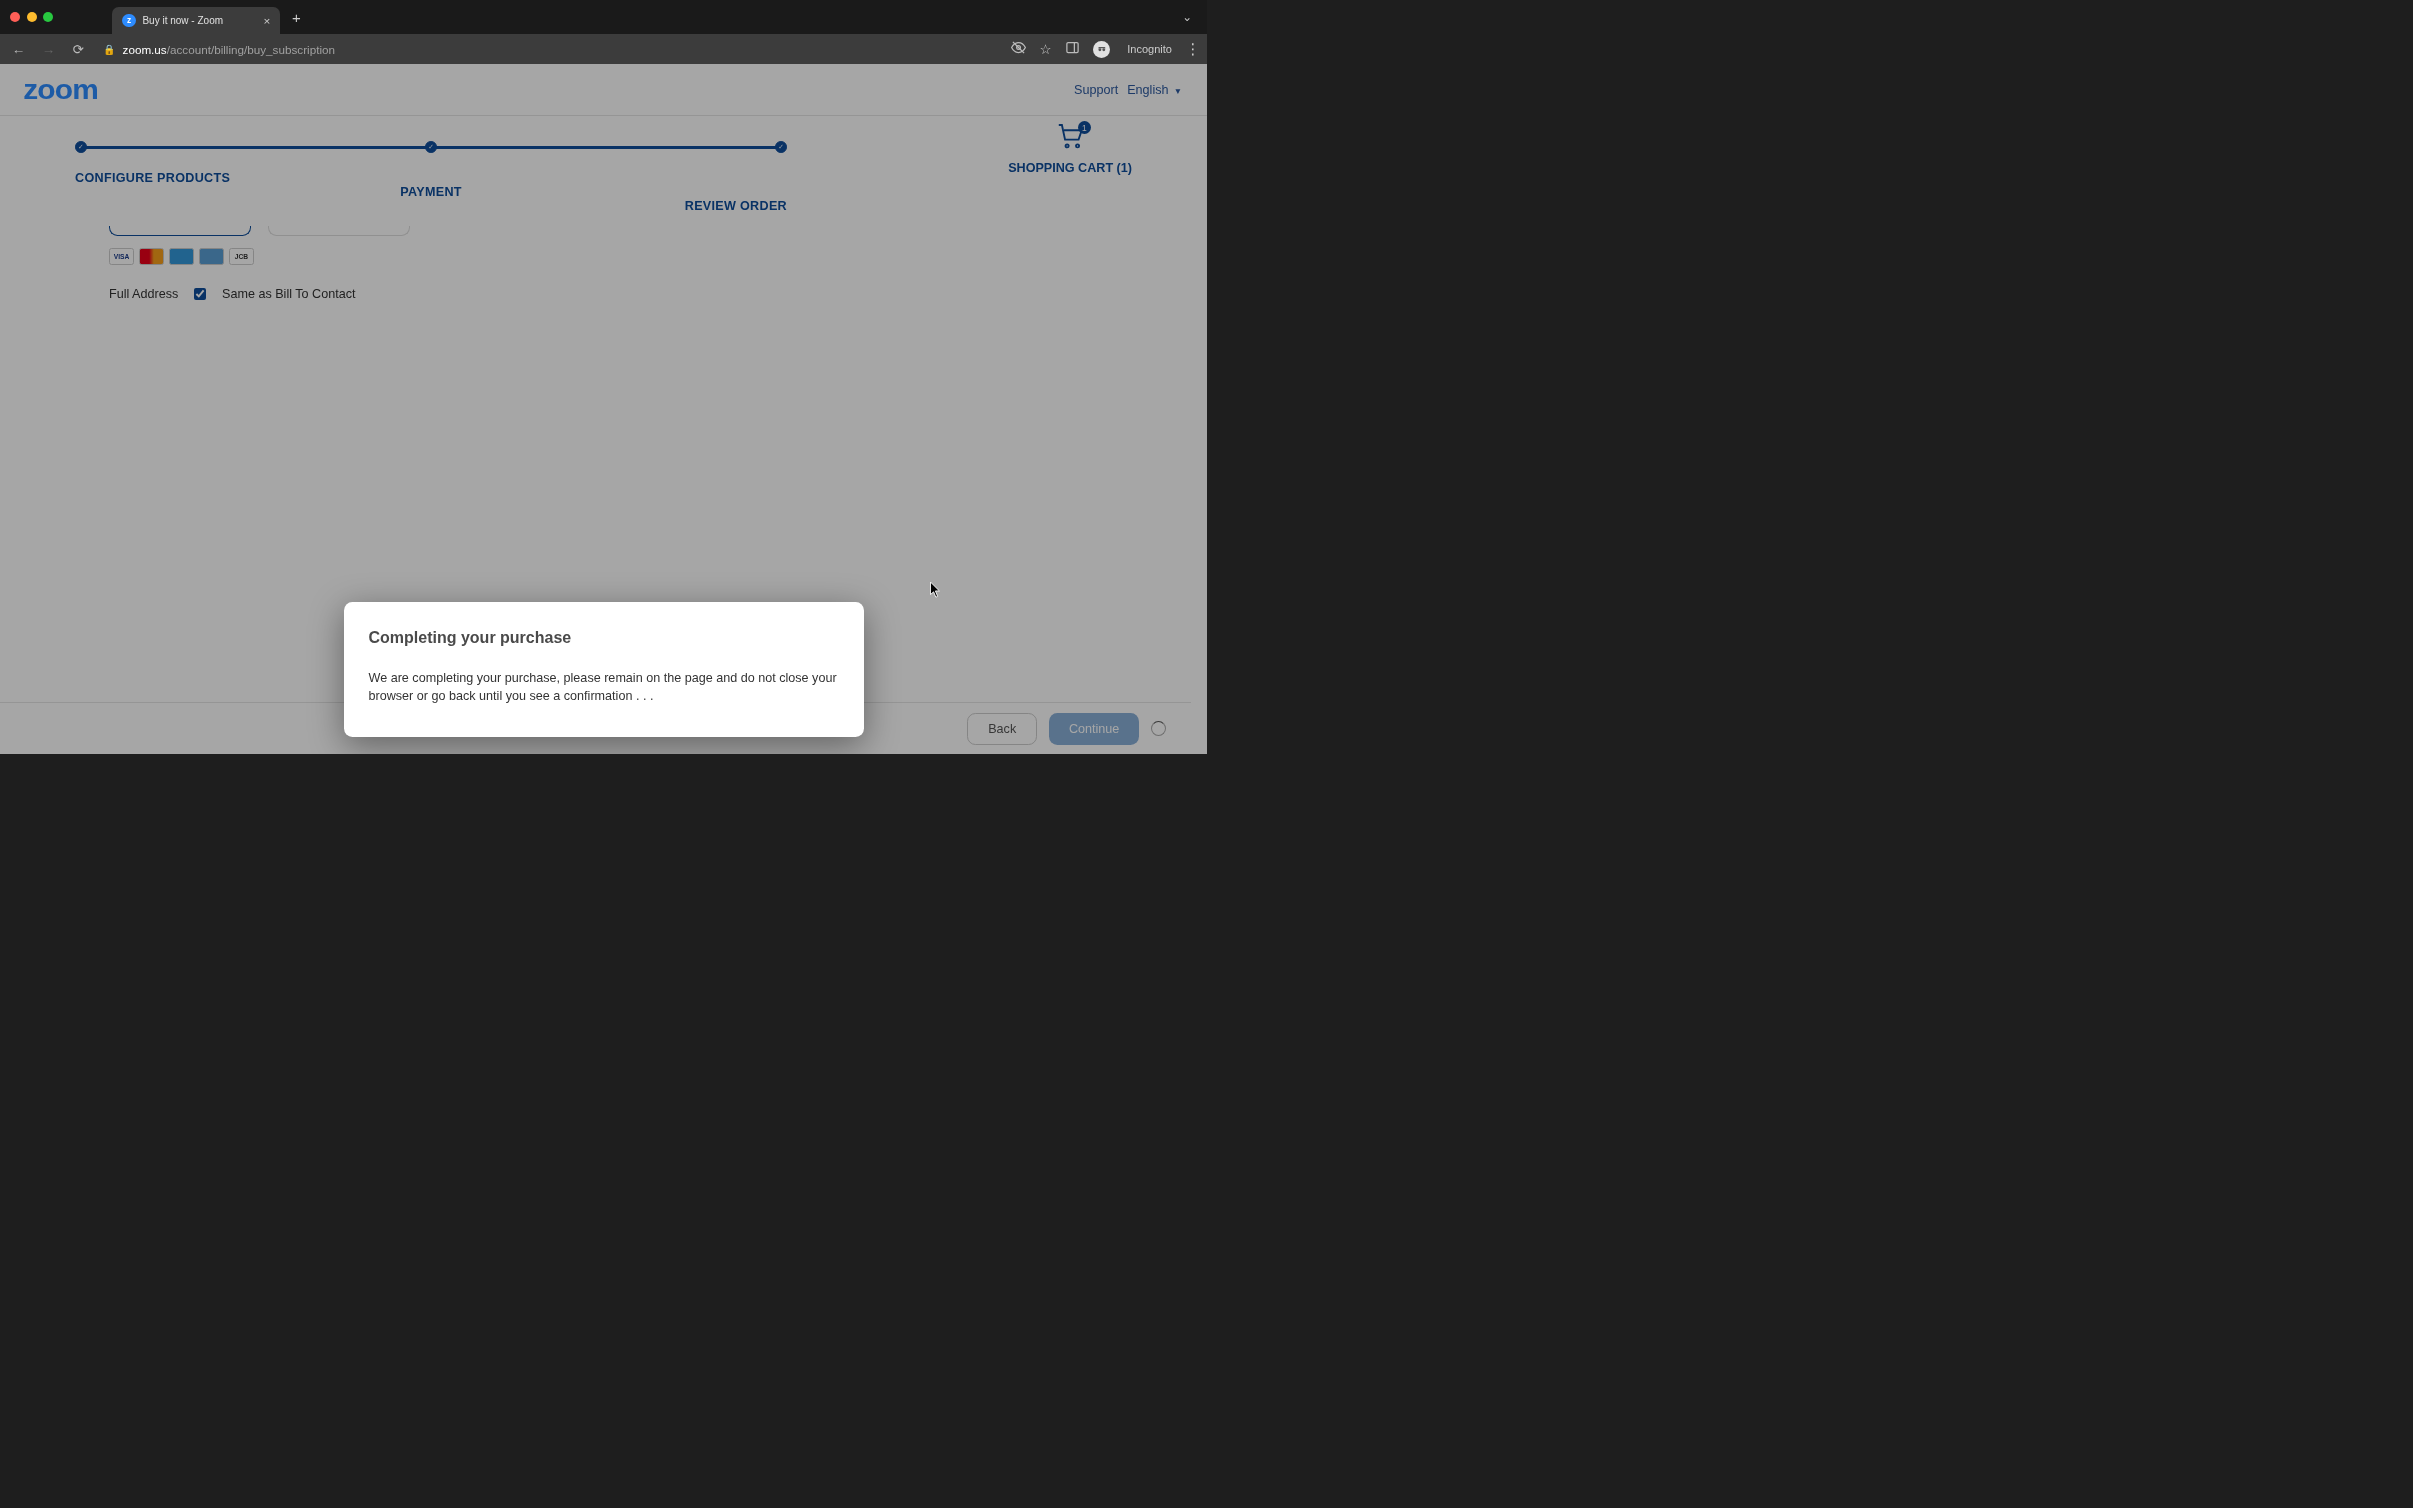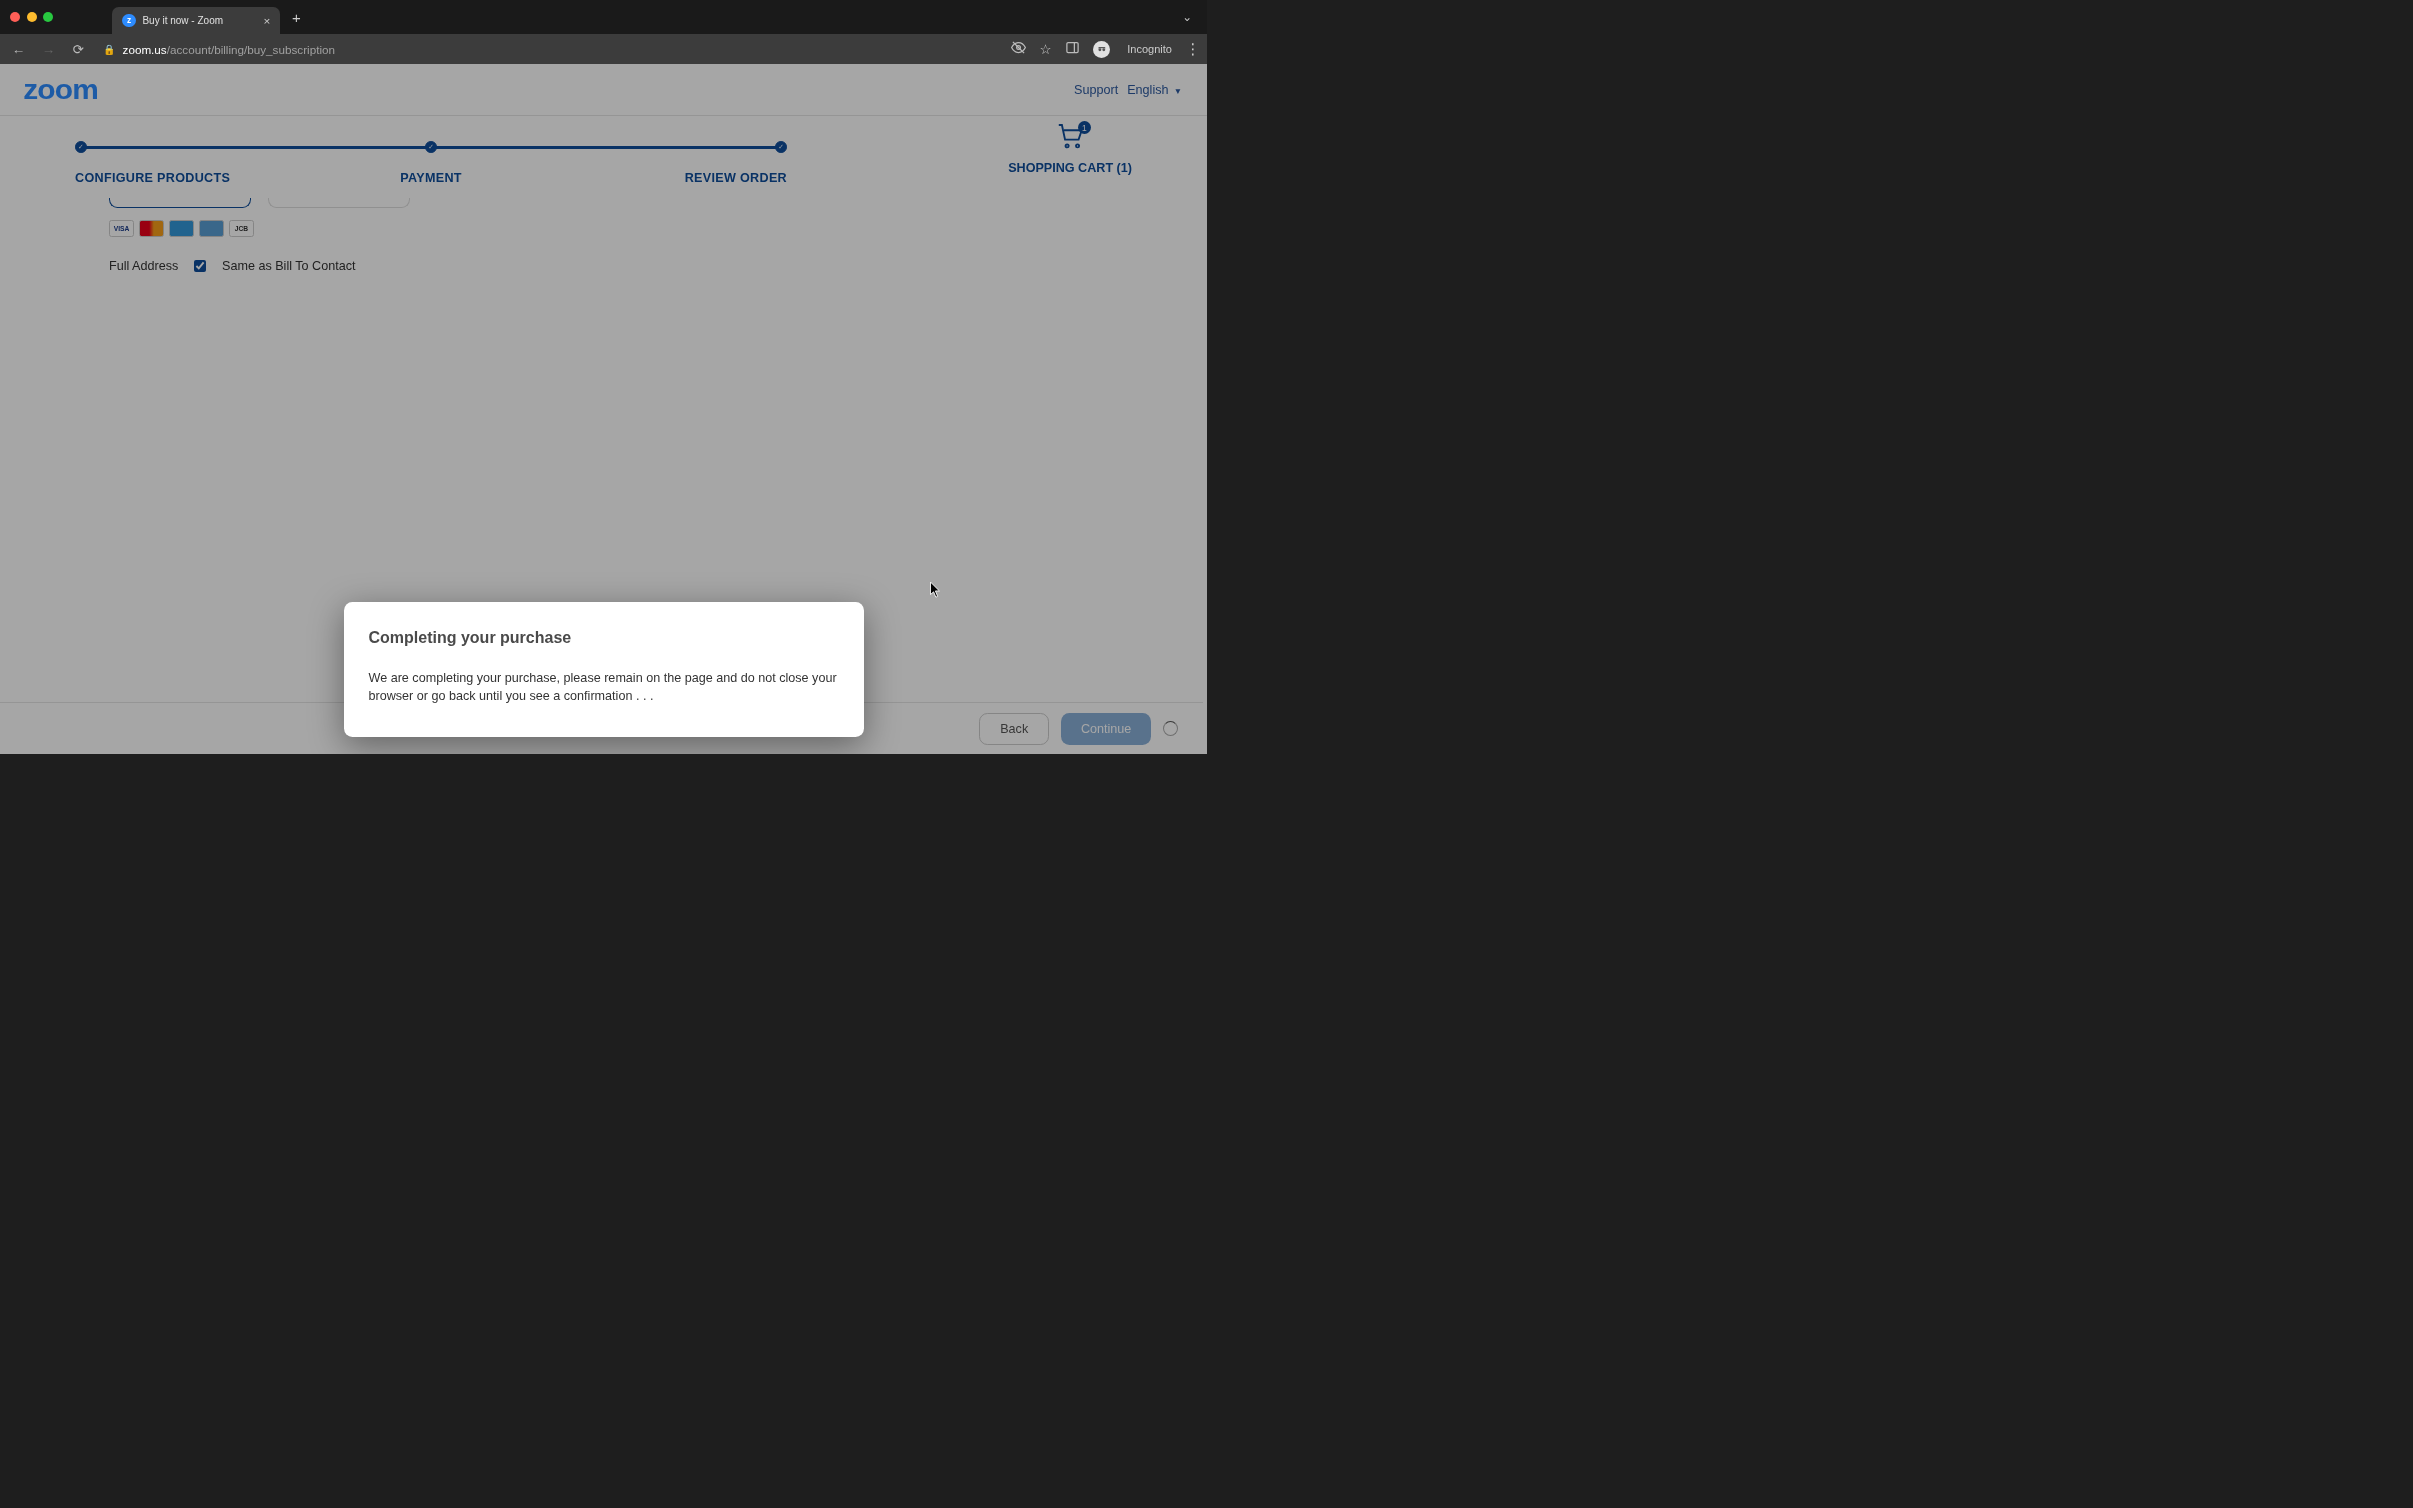--- a/index.html
+++ b/index.html
@@ -210,20 +210,21 @@
       display: flex;
       align-items: center;
       justify-content: center;
       color: white;
       font-size: 6.7px;
     }
     .step-labels {
       display: flex;
       max-width: 712px;
       margin-top: 18px;
+      flex-direction: column;
     }
     .step-label {
       color: #0e4d9b;
       font-weight: 700;
       font-size: 12.6px;
       letter-spacing: 0.3px;
     }
     .step-label.c1 { flex: 0 0 33%; text-align: left; }
     .step-label.c2 { flex: 0 0 34%; text-align: center; }
     .step-label.c3 { flex: 0 0 33%; text-align: right; }
@@ -338,21 +339,21 @@
     }
     .modal-body {
       font-size: 12.6px;
       color: #333;
       line-height: 1.45;
     }
 
     
     .footer {
       position: absolute;
-      bottom: 0; left: 0; right: 4px;
+      bottom: 0; left: 0; right: 16px;
       height: 52px;
       border-top: 0.8px solid #e5e5e5;
       display: flex;
       align-items: center;
       justify-content: flex-end;
       padding: 0 25px;
       gap: 11.7px;
       background: #fff;
       z-index: 40;
     }

